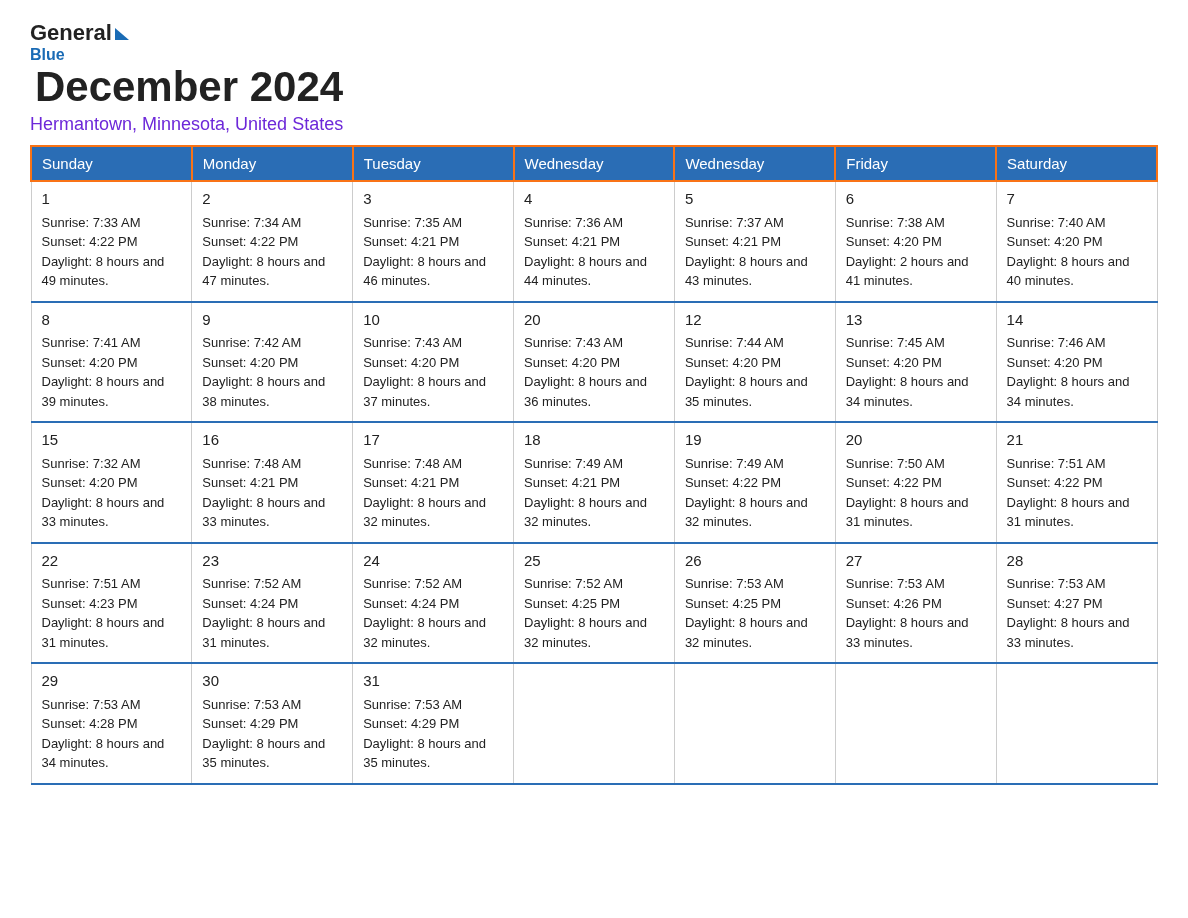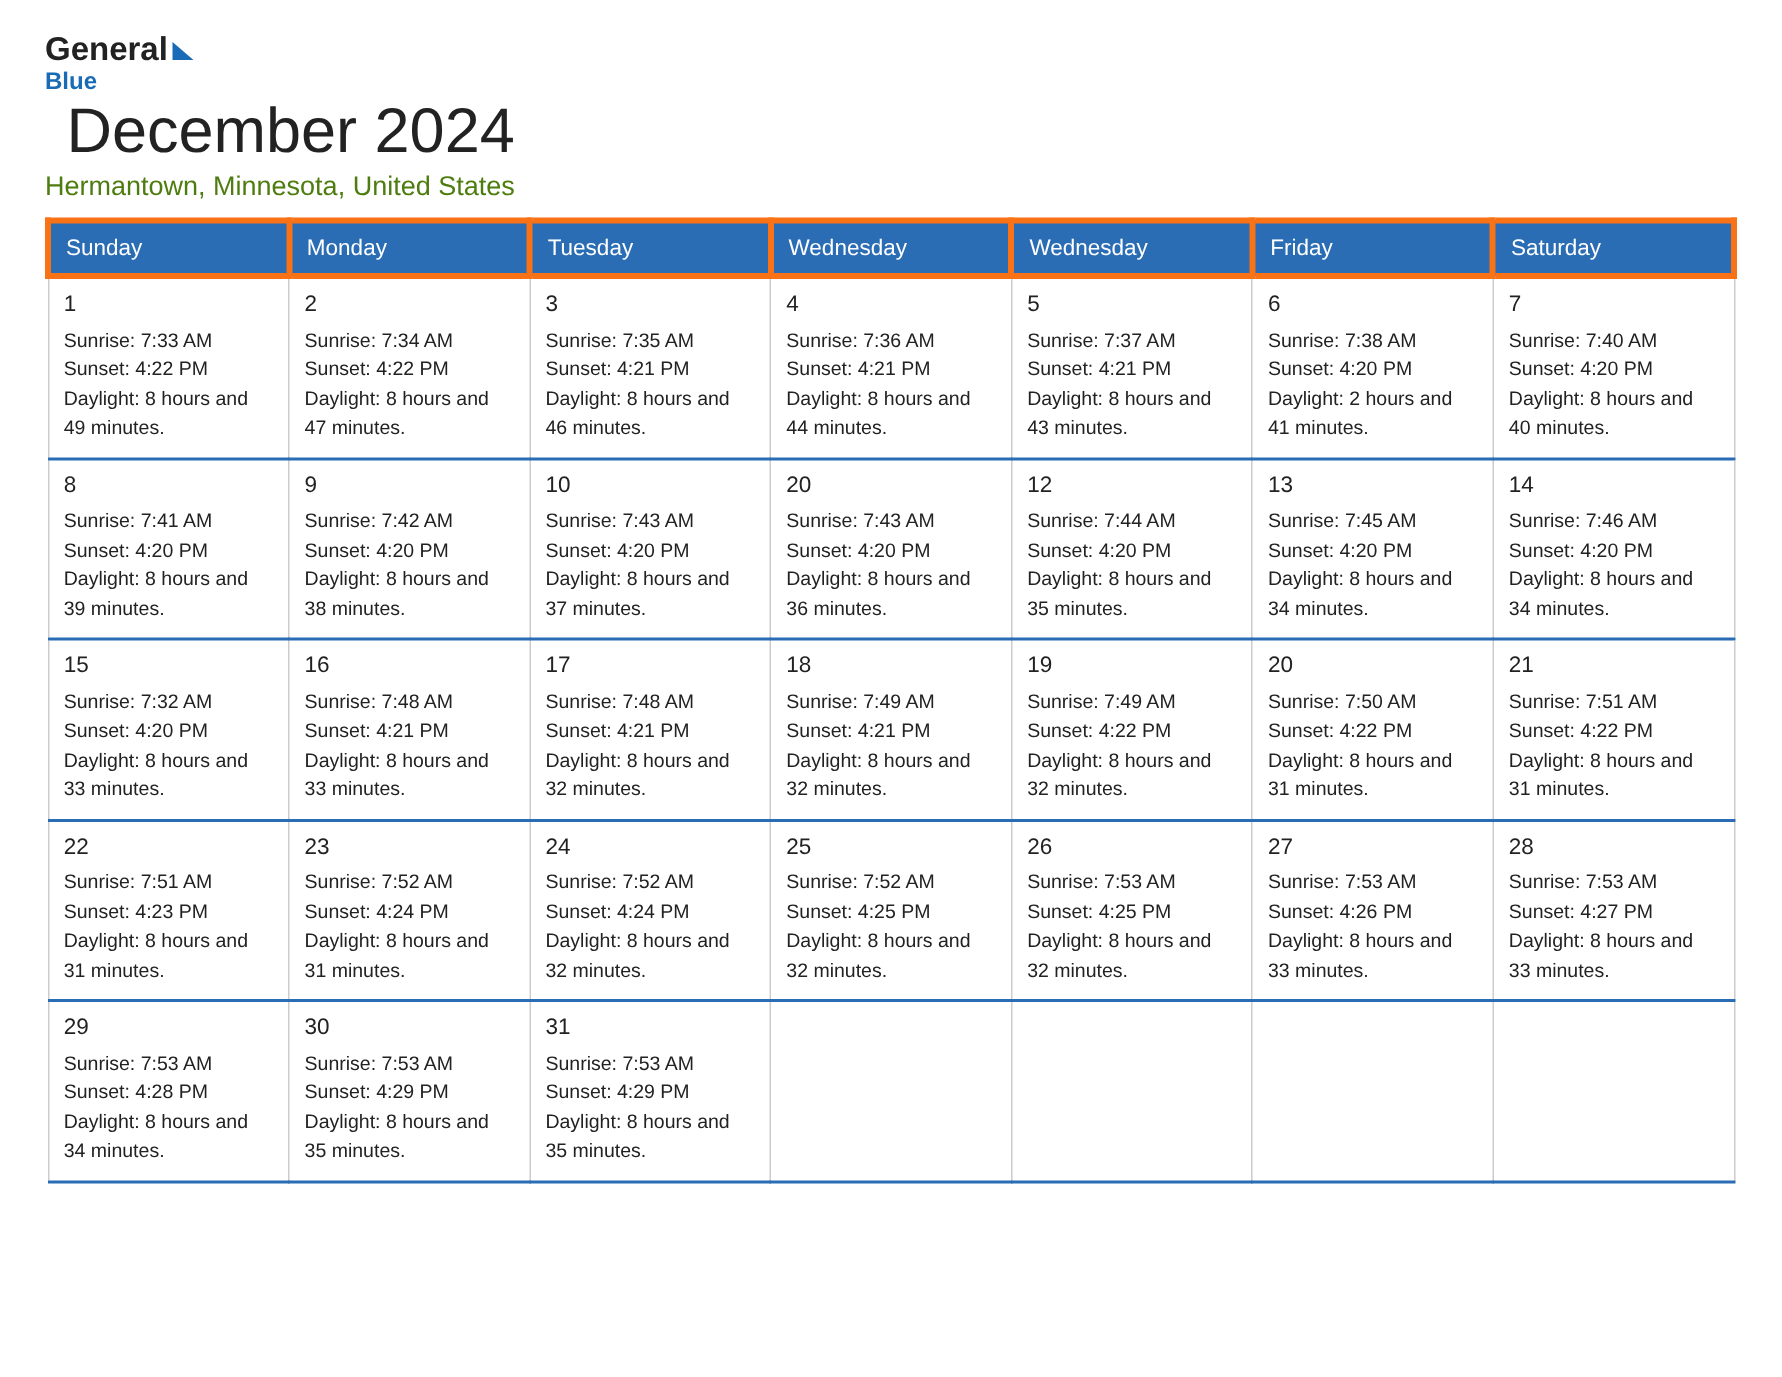--- a/index.html
+++ b/index.html
@@ -24,44 +24,44 @@
     .logo-text-blue {
       font-size: 16px;
       font-weight: bold;
       color: #1a6bb5;
     }
     .title-section {
       text-align: right;
     }
     .month-title {
       font-size: 42px;
-      font-weight: 400;
+      font-weight: 700;
       color: #222;
       line-height: 1.1;
     }
     .location-subtitle {
       font-size: 18px;
-      color: #4d7c0f;
+      color: #6d28d9;
       margin-top: 4px;
     }
     table {
       width: 100%;
       border-collapse: collapse;
       margin-top: 8px;
     }
     thead tr {
       background-color: #2a6db5;
     }
     thead th {
       color: #ffffff;
       font-size: 15px;
       font-weight: normal;
       padding: 8px 10px;
       text-align: left;
-      border: 4px solid #f97316;
+      border: 2px solid #f97316;
     }
     tbody tr {
       border-bottom: 2px solid #2a6db5;
     }
     tbody td {
       vertical-align: top;
       padding: 6px 10px 10px 10px;
       border-left: 1px solid #cccccc;
       border-right: 1px solid #cccccc;
       font-size: 13px;

